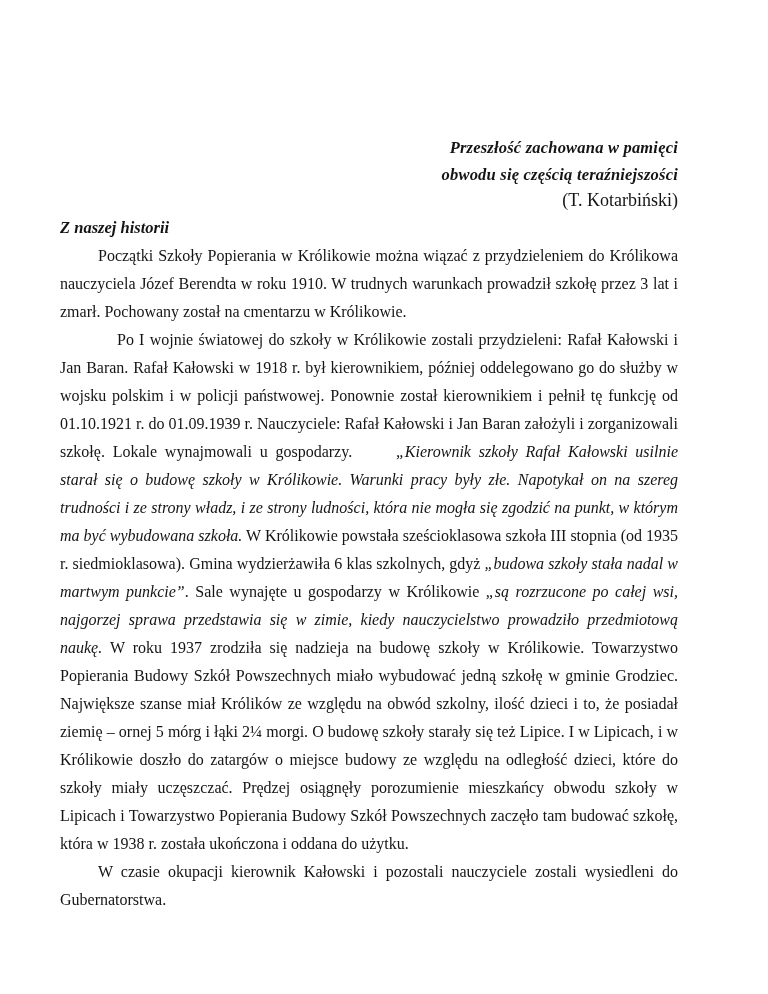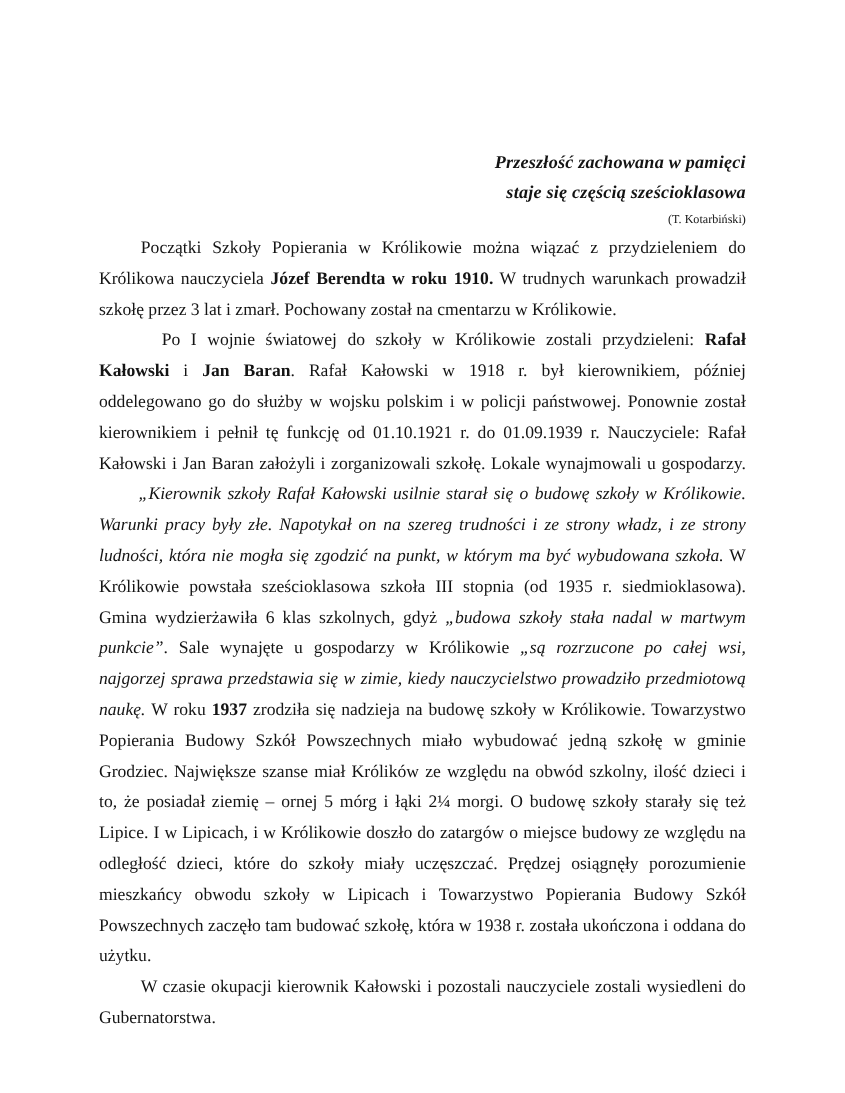--- a/index.html
+++ b/index.html
@@ -5,67 +5,68 @@
   html, body {
     margin: 0;
     padding: 0;
     background: #ffffff;
   }
   .page {
     box-sizing: border-box;
     width: 768px;
     height: 994px;
     background: #ffffff;
-    padding: 134px 90px 40px 90px;
+    padding: 134px 90px 40px 60px;
     font-family: "Liberation Serif", serif;
     font-size: 16px;
     color: #141414;
     overflow: hidden;
   }
   .epigraph {
     text-align: right;
     font-weight: bold;
     font-style: italic;
     font-size: 16.5px;
     line-height: 27px;
     letter-spacing: 0.2px;
   }
   .attribution {
     text-align: right;
-    font-size: 11px;
+    font-size: 18px;
     line-height: 23px;
     font-weight: normal;
     font-style: normal;
     margin-top: 1px;
   }
   .heading {
     font-size: 16.5px;
     font-weight: bold;
     font-style: italic;
     line-height: 28px;
     margin: 2px 0 0 0;
   }
   .body-text p.para {
     margin: 0;
     text-align: justify;
     line-height: 28px;
   }
   .para.indent-normal { text-indent: 38px; }
   .para.indent-large  { text-indent: 57px; }
-  .r-b  { font-weight: bold; }
+  .r-b  { font-weight: normal; }
   .r-i  { font-style: italic; }
   .r-bi { font-weight: normal; font-style: italic; margin-left: 36px; }
 </style>
 </head>
 <body>
 
 <div class="page">
   <div class="epigraph">
     <div>Przeszłość zachowana w pamięci</div>
-    <div>staje się częścią sześcioklasowa</div>
+    <div>obwodu się częścią teraźniejszości</div>
   </div>
   <div class="attribution">(T. Kotarbiński)</div>
+  <h1 class="heading">Z naszej historii</h1>
   <div class="body-text">
       <p class="para indent-normal"><span>Początki Szkoły Popierania w Królikowie można wiązać z przydzieleniem do Królikowa nauczyciela </span><span class="r-b">Józef Berendta w roku 1910.</span><span> W trudnych warunkach prowadził szkołę przez 3 lat i zmarł. Pochowany został na cmentarzu w Królikowie.</span></p>
       <p class="para indent-large"><span>Po I wojnie światowej do szkoły w Królikowie zostali przydzieleni: </span><span class="r-b">Rafał Kałowski</span><span> i </span><span class="r-b">Jan Baran</span><span>. Rafał Kałowski w 1918 r. był kierownikiem, później oddelegowano go do służby w wojsku polskim i w policji państwowej. Ponownie został kierownikiem i pełnił tę funkcję od 01.10.1921 r. do 01.09.1939 r. Nauczyciele: Rafał Kałowski i Jan Baran założyli i zorganizowali szkołę. Lokale wynajmowali u gospodarzy. </span><span class="r-bi">„Kierownik szkoły Rafał Kałowski usilnie starał się o budowę szkoły  w Królikowie</span><span class="r-i">. Warunki pracy były złe. Napotykał on na szereg trudności  i ze strony władz,  i ze strony ludności, która nie mogła się zgodzić na punkt, w którym ma być wybudowana szkoła.</span><span> W Królikowie powstała sześcioklasowa szkoła III stopnia (od 1935 r. siedmioklasowa). Gmina wydzierżawiła 6 klas szkolnych, gdyż </span><span class="r-i">„budowa szkoły stała nadal w martwym punkcie”</span><span>. Sale wynajęte u gospodarzy w Królikowie </span><span class="r-i">„są rozrzucone po całej wsi, najgorzej sprawa przedstawia się w zimie, kiedy nauczycielstwo prowadziło przedmiotową naukę.</span><span> W roku </span><span class="r-b">1937</span><span> zrodziła się nadzieja na  budowę szkoły w Królikowie. Towarzystwo Popierania Budowy Szkół Powszechnych miało wybudować jedną szkołę w gminie Grodziec. Największe szanse miał Królików  ze względu na obwód szkolny, ilość dzieci i to, że posiadał ziemię – ornej 5 mórg i łąki 2¼ morgi. O budowę szkoły starały się też Lipice. I w  Lipicach, i w Królikowie doszło do zatargów o miejsce budowy ze względu  na odległość dzieci, które do szkoły miały uczęszczać. Prędzej osiągnęły porozumienie mieszkańcy obwodu szkoły w Lipicach i Towarzystwo Popierania Budowy Szkół Powszechnych zaczęło tam budować szkołę, która w 1938 r. została ukończona i oddana do użytku.</span></p>
       <p class="para indent-normal"><span>W czasie okupacji kierownik Kałowski i pozostali nauczyciele zostali wysiedleni do Gubernatorstwa. </span></p>
     </div>
 </div>
 
 </body></html>

